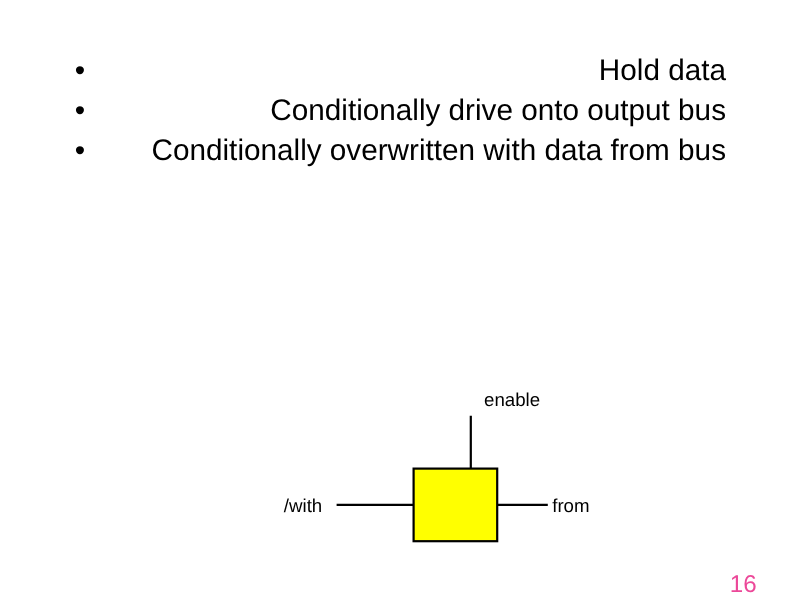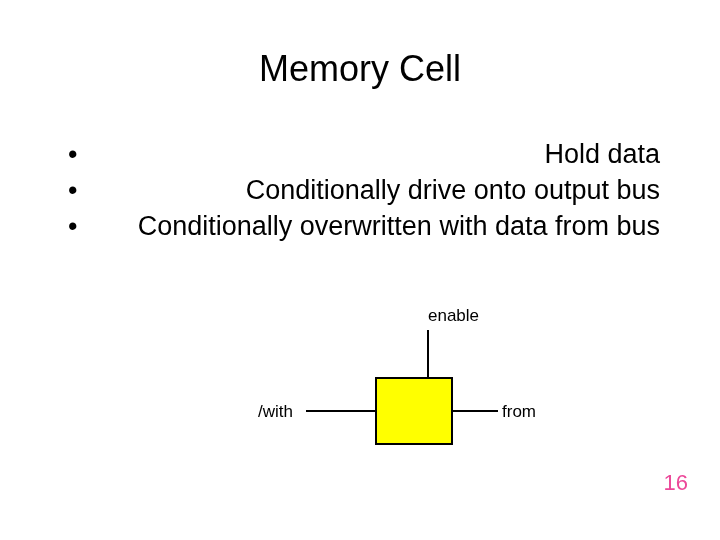--- a/index.html
+++ b/index.html
@@ -54,21 +54,21 @@
     width: 300px;
     height: 180px;
   }
   .diagram svg { display: block; }
   .diagram-label {
     position: absolute;
     font-size: 17px;
     color: #000;
     font-family: Arial, sans-serif;
   }
-  .lbl-enable { left: 168px; top: 6px; }
+  .lbl-enable { left: 180px; top: 6px; }
   .lbl-datainv { left: -2px; top: 102px; }
   .lbl-data { left: 242px; top: 102px; }
   .footer {
     position: absolute;
     left: 28px;
     bottom: 18px;
     font-size: 13px;
     color: #000;
   }
   .pagenum {
@@ -77,21 +77,20 @@
     bottom: 44px;
     font-size: 22px;
     color: #ec4899;
   }
 </style>
 </head>
 <body>
 
 <div class="slide">
 
-  <h1 class="title">Memory Cell</h1>
 
   <div class="bullets">
     <div class="bullet-row">
       <span class="bullet-dot">•</span>
       <span class="bullet-text">Hold data</span>
     </div>
     <div class="bullet-row">
       <span class="bullet-dot">•</span>
       <span class="bullet-text">Conditionally drive onto output bus</span>
     </div>

